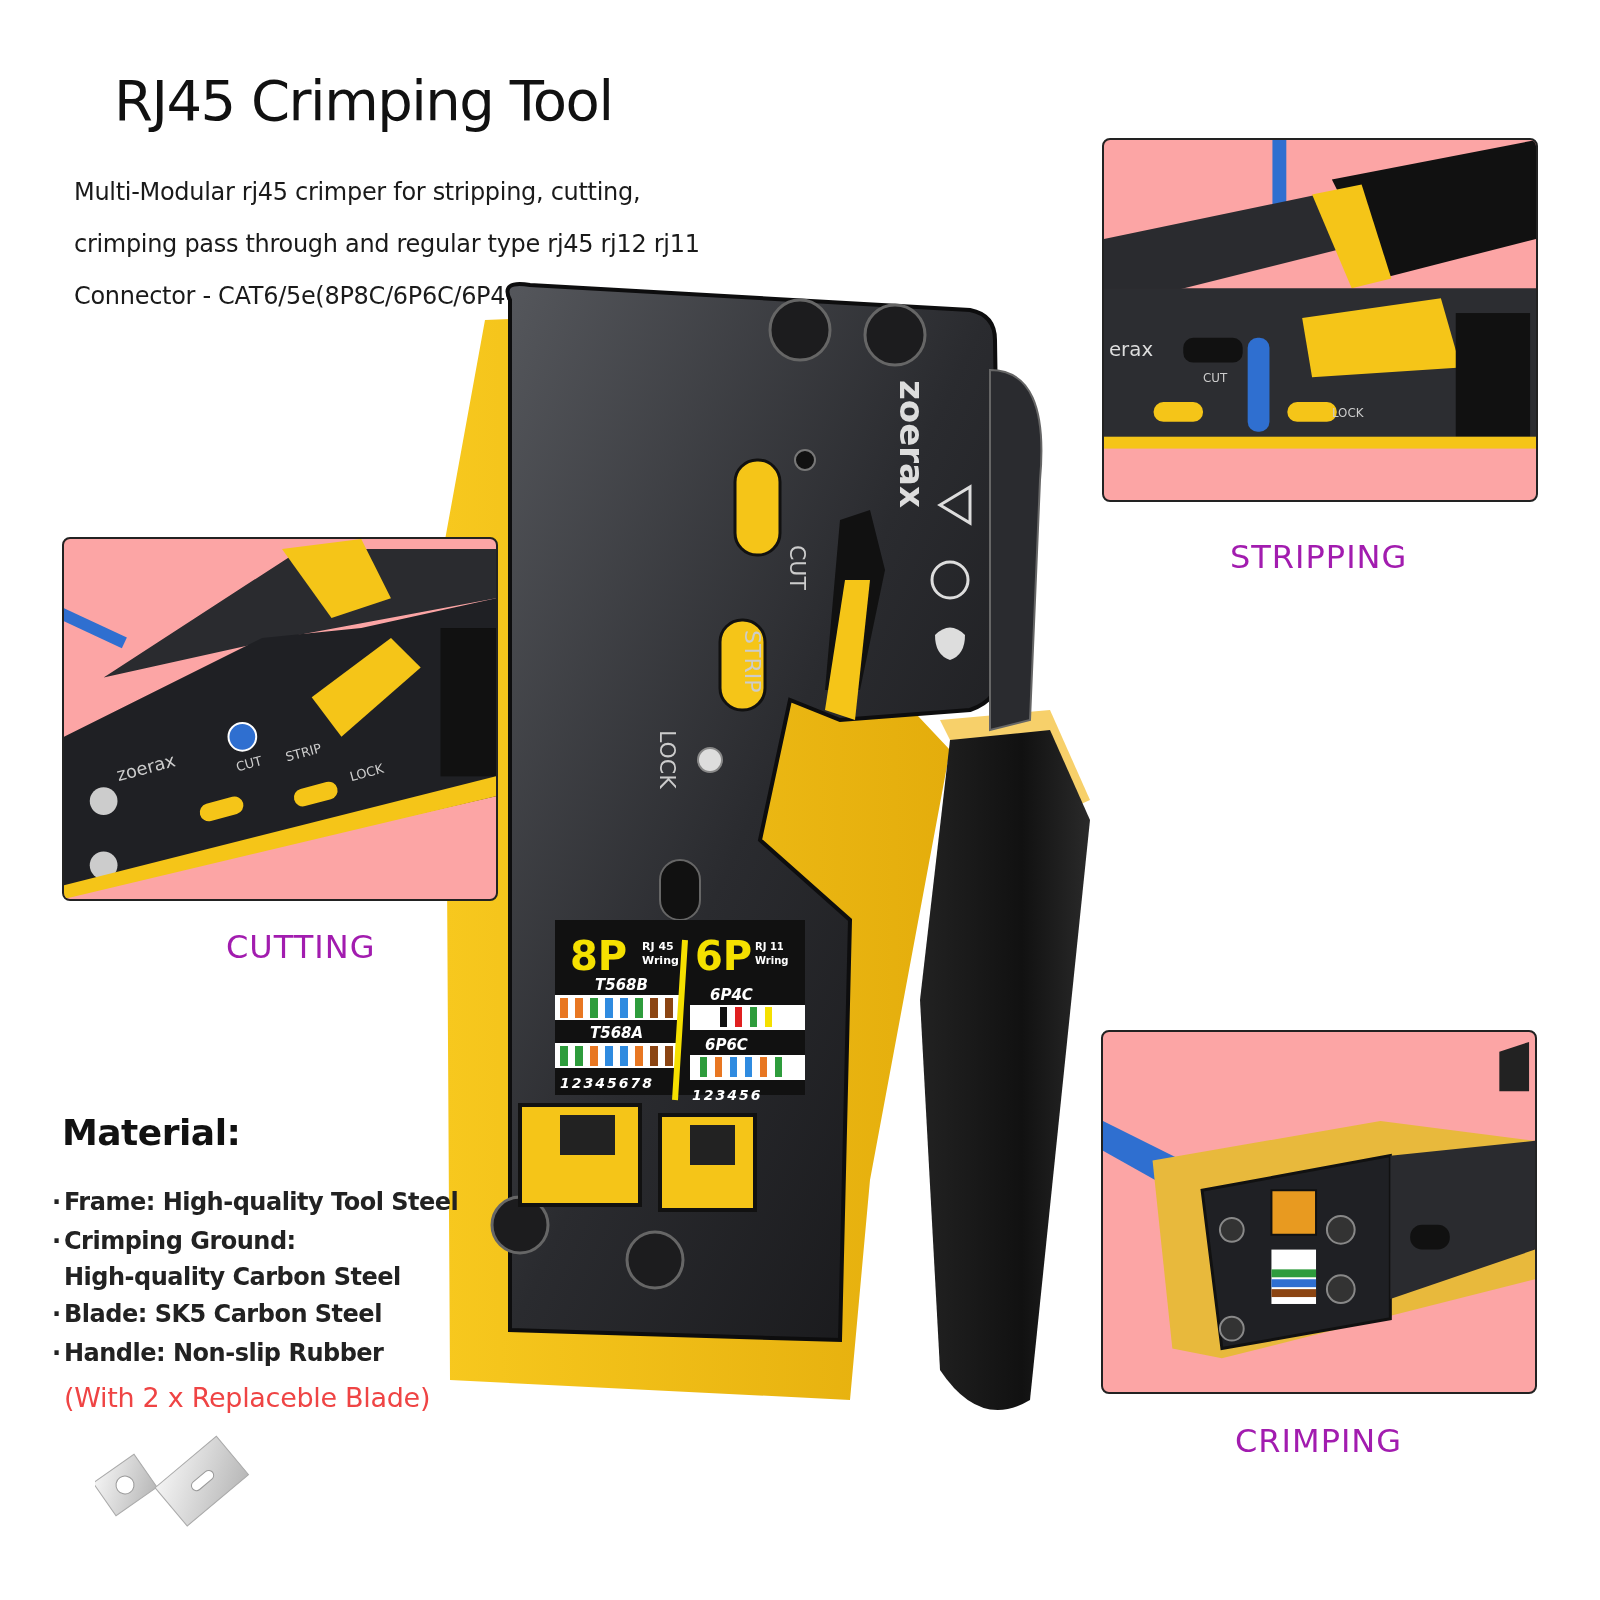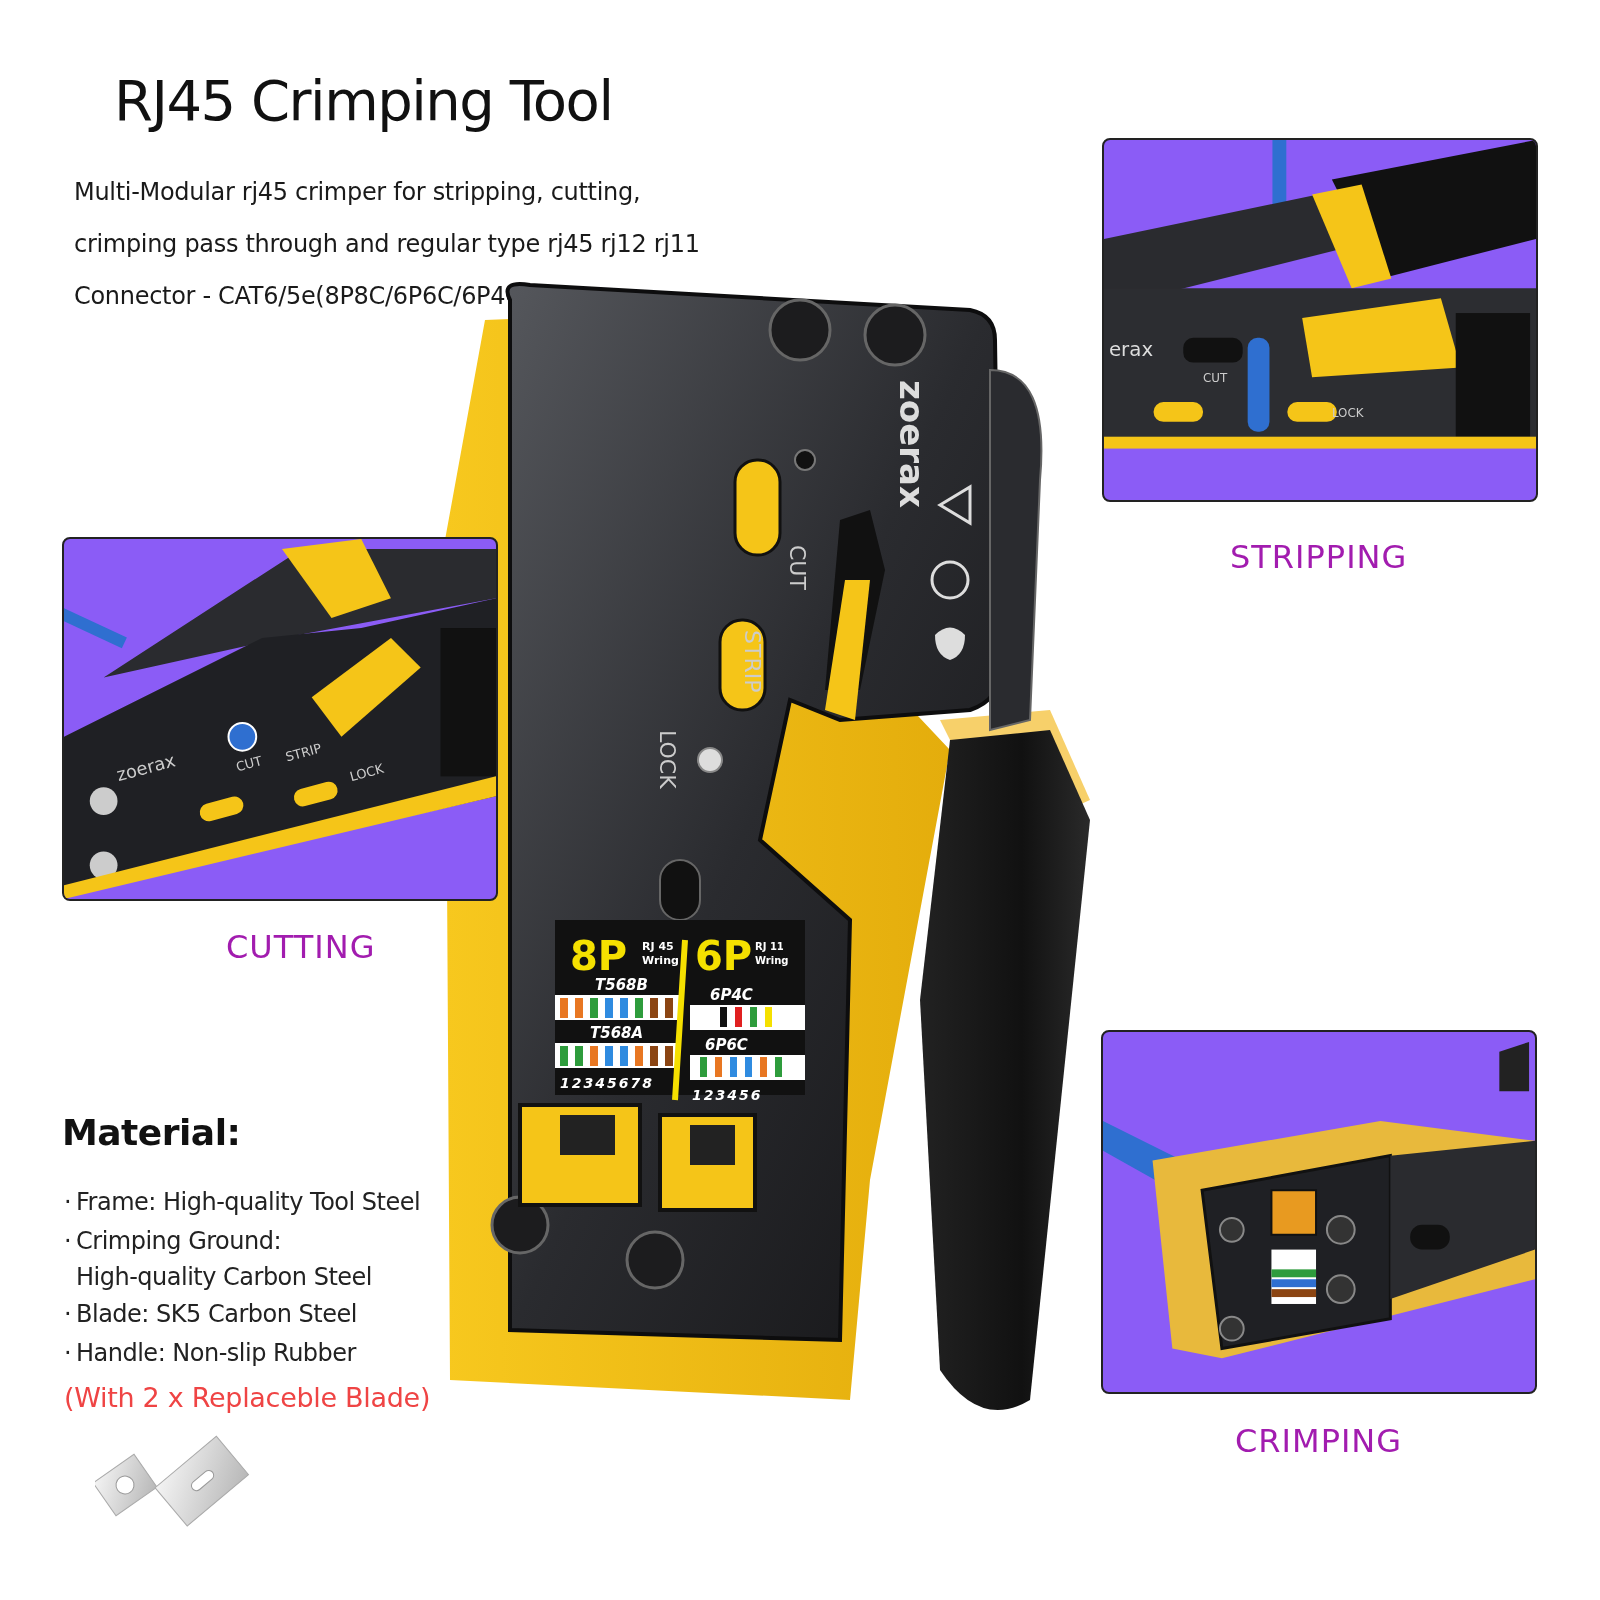--- a/index.html
+++ b/index.html
@@ -2,33 +2,33 @@
 <html><head>
 <meta charset="utf-8">
 <style>
   * { box-sizing: border-box; margin: 0; padding: 0; }
   html, body { width: 1600px; height: 1600px; background: #ffffff; overflow: hidden; }
   body { position: relative; font-family: "DejaVu Sans", sans-serif; color: #111; }
 
   .title { position: absolute; left: 70px; top: 68px; font-family: "DejaVu Sans", sans-serif; font-weight: normal; font-size: 56px; letter-spacing: -1.5px; color: #111; margin-left: 44px; }
   .desc { position: absolute; left: 74px; top: 166px; width: 660px; font-family: "DejaVu Sans", sans-serif; font-size: 24px; line-height: 52px; color: #1a1a1a; letter-spacing: -0.3px; }
 
-  .panel { position: absolute; border: 2px solid #222; border-radius: 8px; background: #8b5cf6; overflow: hidden; }
+  .panel { position: absolute; border: 2px solid #222; border-radius: 8px; background: #fca5a5; overflow: hidden; }
   .panel-strip { left: 1102px; top: 138px; width: 436px; height: 364px; }
   .panel-cut { left: 62px; top: 537px; width: 436px; height: 364px; }
   .panel-crimp { left: 1101px; top: 1030px; width: 436px; height: 364px; }
   .panel svg { width: 100%; height: 100%; display: block; }
 
   .caption { position: absolute; font-family: "DejaVu Sans", sans-serif; font-size: 32px; letter-spacing: 1px; color: #a21caf; }
   .cap-strip { left: 1230px; top: 538px; }
   .cap-cut { left: 181px; top: 928px; margin-left: 45px; }
   .cap-crimp { left: 1235px; top: 1422px; }
 
   .material-title { position: absolute; left: 62px; top: 1112px; font-weight: bold; font-size: 36px; letter-spacing: -0.5px; }
-  .material-list { position: absolute; left: 64px; top: 1184px; list-style: none; font-size: 24px; color: #222; letter-spacing: -0.5px; }
+  .material-list { position: absolute; left: 52px; top: 1184px; list-style: none; font-size: 24px; color: #222; letter-spacing: -0.5px; font-weight: bold; }
   .material-list li { position: relative; padding-left: 12px; line-height: 37px; margin-bottom: 2px; }
   .material-list li::before { content: "·"; position: absolute; left: 0; top: 0; }
   .material-list .sub { display: block; line-height: 34px; }
   .blades-note { position: absolute; left: 64px; top: 1382px; font-size: 27px; color: #ef4444; letter-spacing: -0.3px; }
   .blades { position: absolute; left: 95px; top: 1435px; width: 160px; height: 100px; }
 
   .tool { position: absolute; left: 430px; top: 280px; width: 680px; height: 1150px; }
 </style>
 </head>
 <body>

